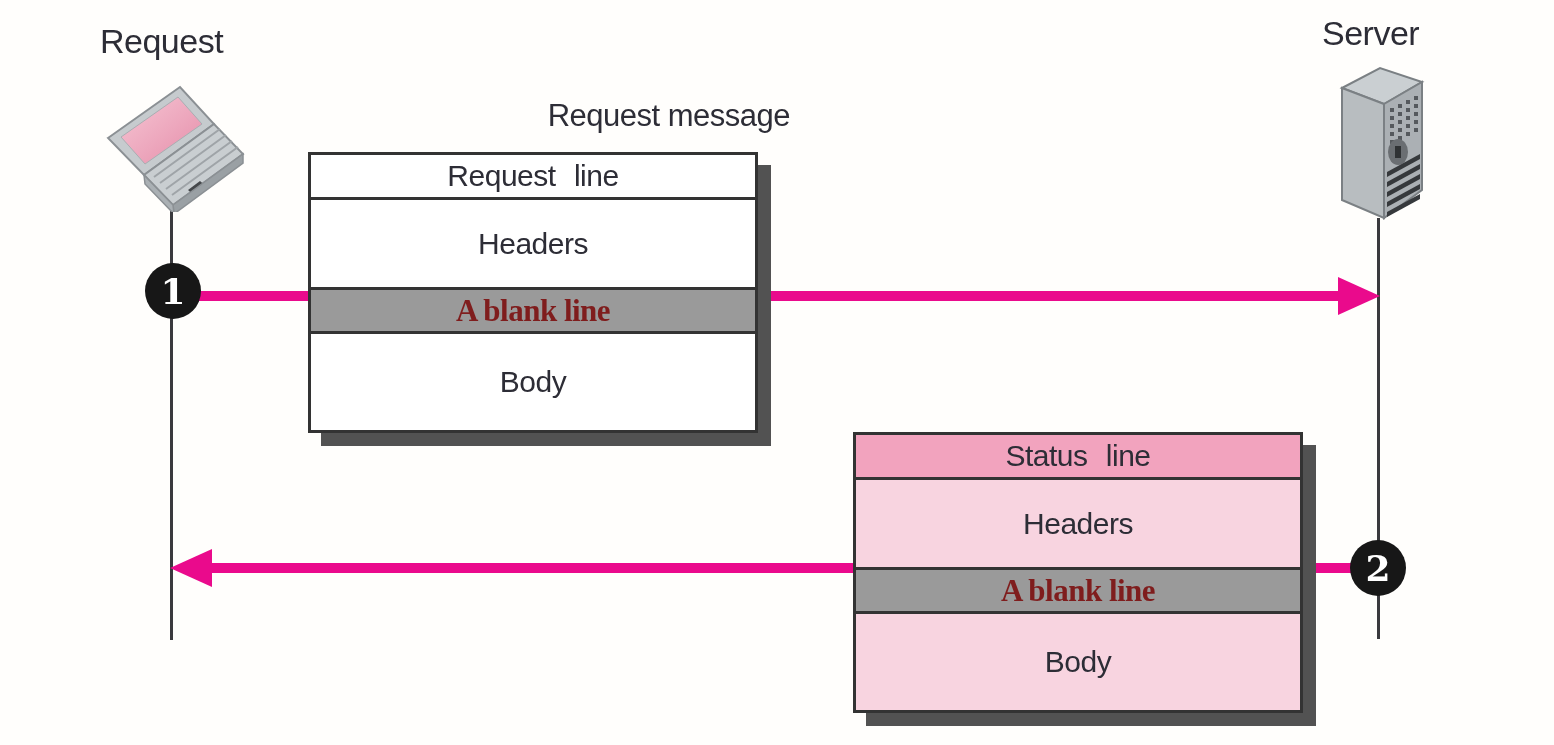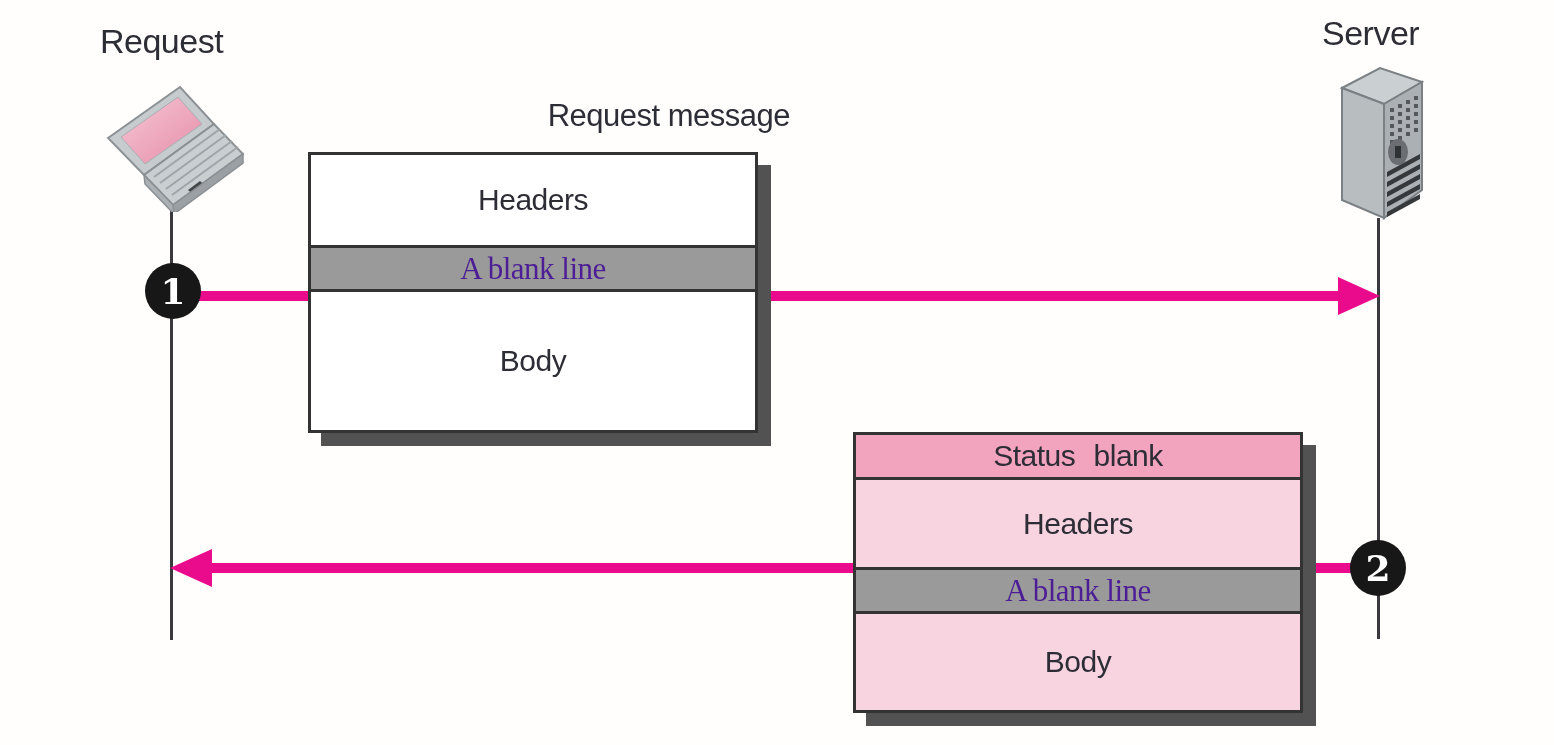--- a/index.html
+++ b/index.html
@@ -50,22 +50,22 @@
   .h-a { height:42px; }
   .h-b { height:90px; }
   .h-c { height:44px; }
   .h-d { flex:1; }
   .ws  { word-spacing:0.35em; }
 
   .fill-white  { background:#ffffff; }
   .fill-status { background:#f2a3be; }
   .fill-pink   { background:#f8d4e0; }
   .fill-gray   {
-    background:#9a9a9a; color:#4c1d95;
-    font-family:"Liberation Serif", serif; font-weight:normal; font-size:31px;
+    background:#9a9a9a; color:#7f1d1d;
+    font-family:"Liberation Serif", serif; font-weight:bold; font-size:31px;
   }
 </style>
 </head>
 <body>
 
 <div class="canvas">
 
   <div class="actor-label" style="left:100px; top:22px;">Request</div>
 
   <div class="icon-wrap" style="left:96px; top:74px; width:152px; height:138px;">
@@ -146,38 +146,41 @@
   </div>
 
   <div class="lifeline" style="left:1377px; top:218px; height:421px;"></div>
 
   <div class="arrow-line" style="left:172px; top:291px; width:1170px;"></div>
   <div class="arrow-head-right" style="left:1338px; top:277px;"></div>
   <div class="badge" style="left:145px; top:263px;">1</div>
 
   <div class="msg-title" style="left:310px; top:98px; width:480px;">Request message</div>
   <div class="msgbox" style="left:308px; top:152px;">
+    <div class="mrow h-a fill-white ws">
+      <span>Request line</span>
+    </div>
     <div class="mrow h-b fill-white">
       <span>Headers</span>
     </div>
     <div class="mrow h-c fill-gray">
       <span>A blank line</span>
     </div>
     <div class="mrow h-d fill-white">
       <span>Body</span>
     </div>
   </div>
 
   <div class="arrow-line" style="left:210px; top:563px; width:1142px;"></div>
   <div class="arrow-head-left" style="left:170px; top:549px;"></div>
   <div class="badge" style="left:1350px; top:540px;">2</div>
 
   <div class="msgbox" style="left:853px; top:432px;">
     <div class="mrow h-a fill-status ws">
-      <span>Status blank</span>
+      <span>Status line</span>
     </div>
     <div class="mrow h-b fill-pink">
       <span>Headers</span>
     </div>
     <div class="mrow h-c fill-gray">
       <span>A blank line</span>
     </div>
     <div class="mrow h-d fill-pink">
       <span>Body</span>
     </div>

